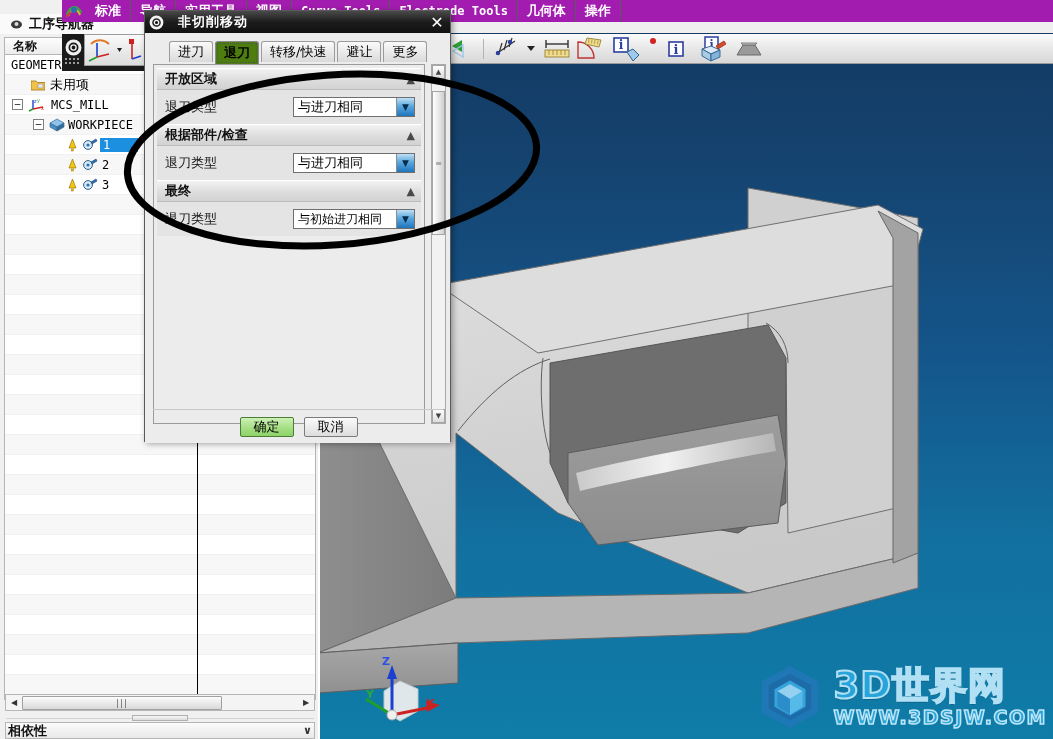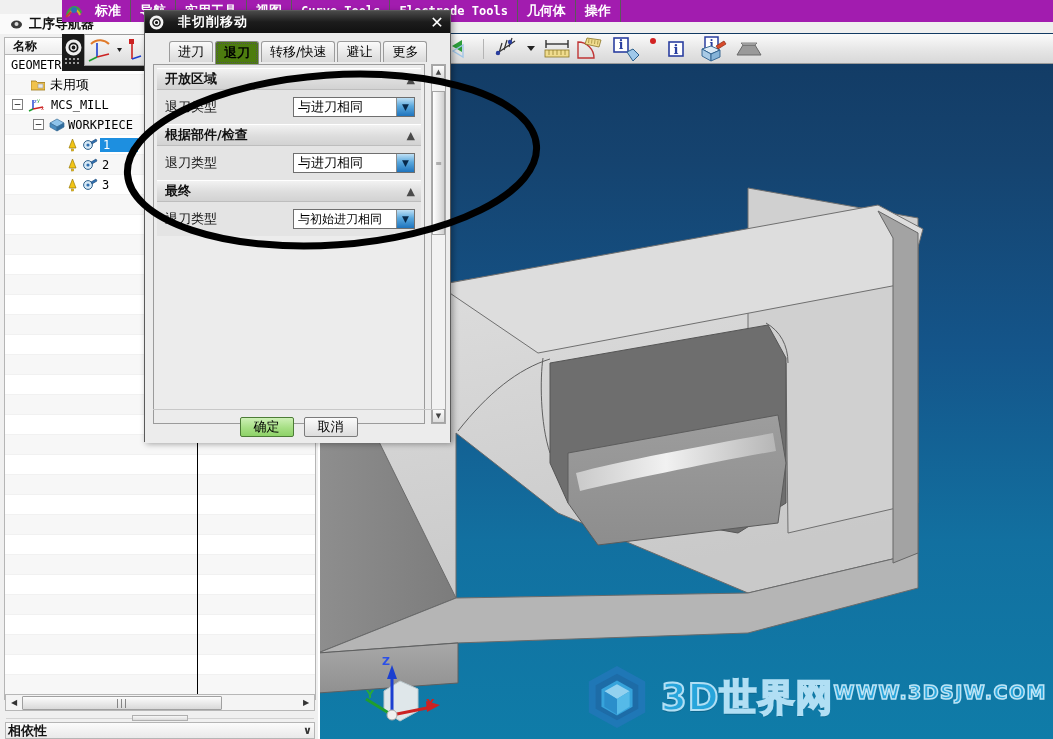--- a/index.html
+++ b/index.html
@@ -31,21 +31,21 @@
     background:#efefef;
   }
 
   .wm {
     position: absolute;
     right: 6px; bottom: 8px;
     display: flex; align-items: center; gap: 10px;
     opacity: 0.92;
   }
   .wm-logo { width: 68px; height: 68px; }
-  .wm-text { display:flex; line-height:1; }
+  .wm-text { display:flex; flex-direction:column; line-height:1; }
   .wm-cn {
     font-size: 37px; font-weight: bold; letter-spacing: 1px;
     color: #2aa9e0;
     -webkit-text-stroke: 2px #bfe8fb;
     text-shadow: 0 2px 0 rgba(0,0,0,0.18);
   }
   .wm-url {
     font-size: 19px; font-weight: bold; letter-spacing: 1.5px;
     color: #2aa9e0; -webkit-text-stroke: 1.5px #cdeefc;
     margin-top: 4px;

